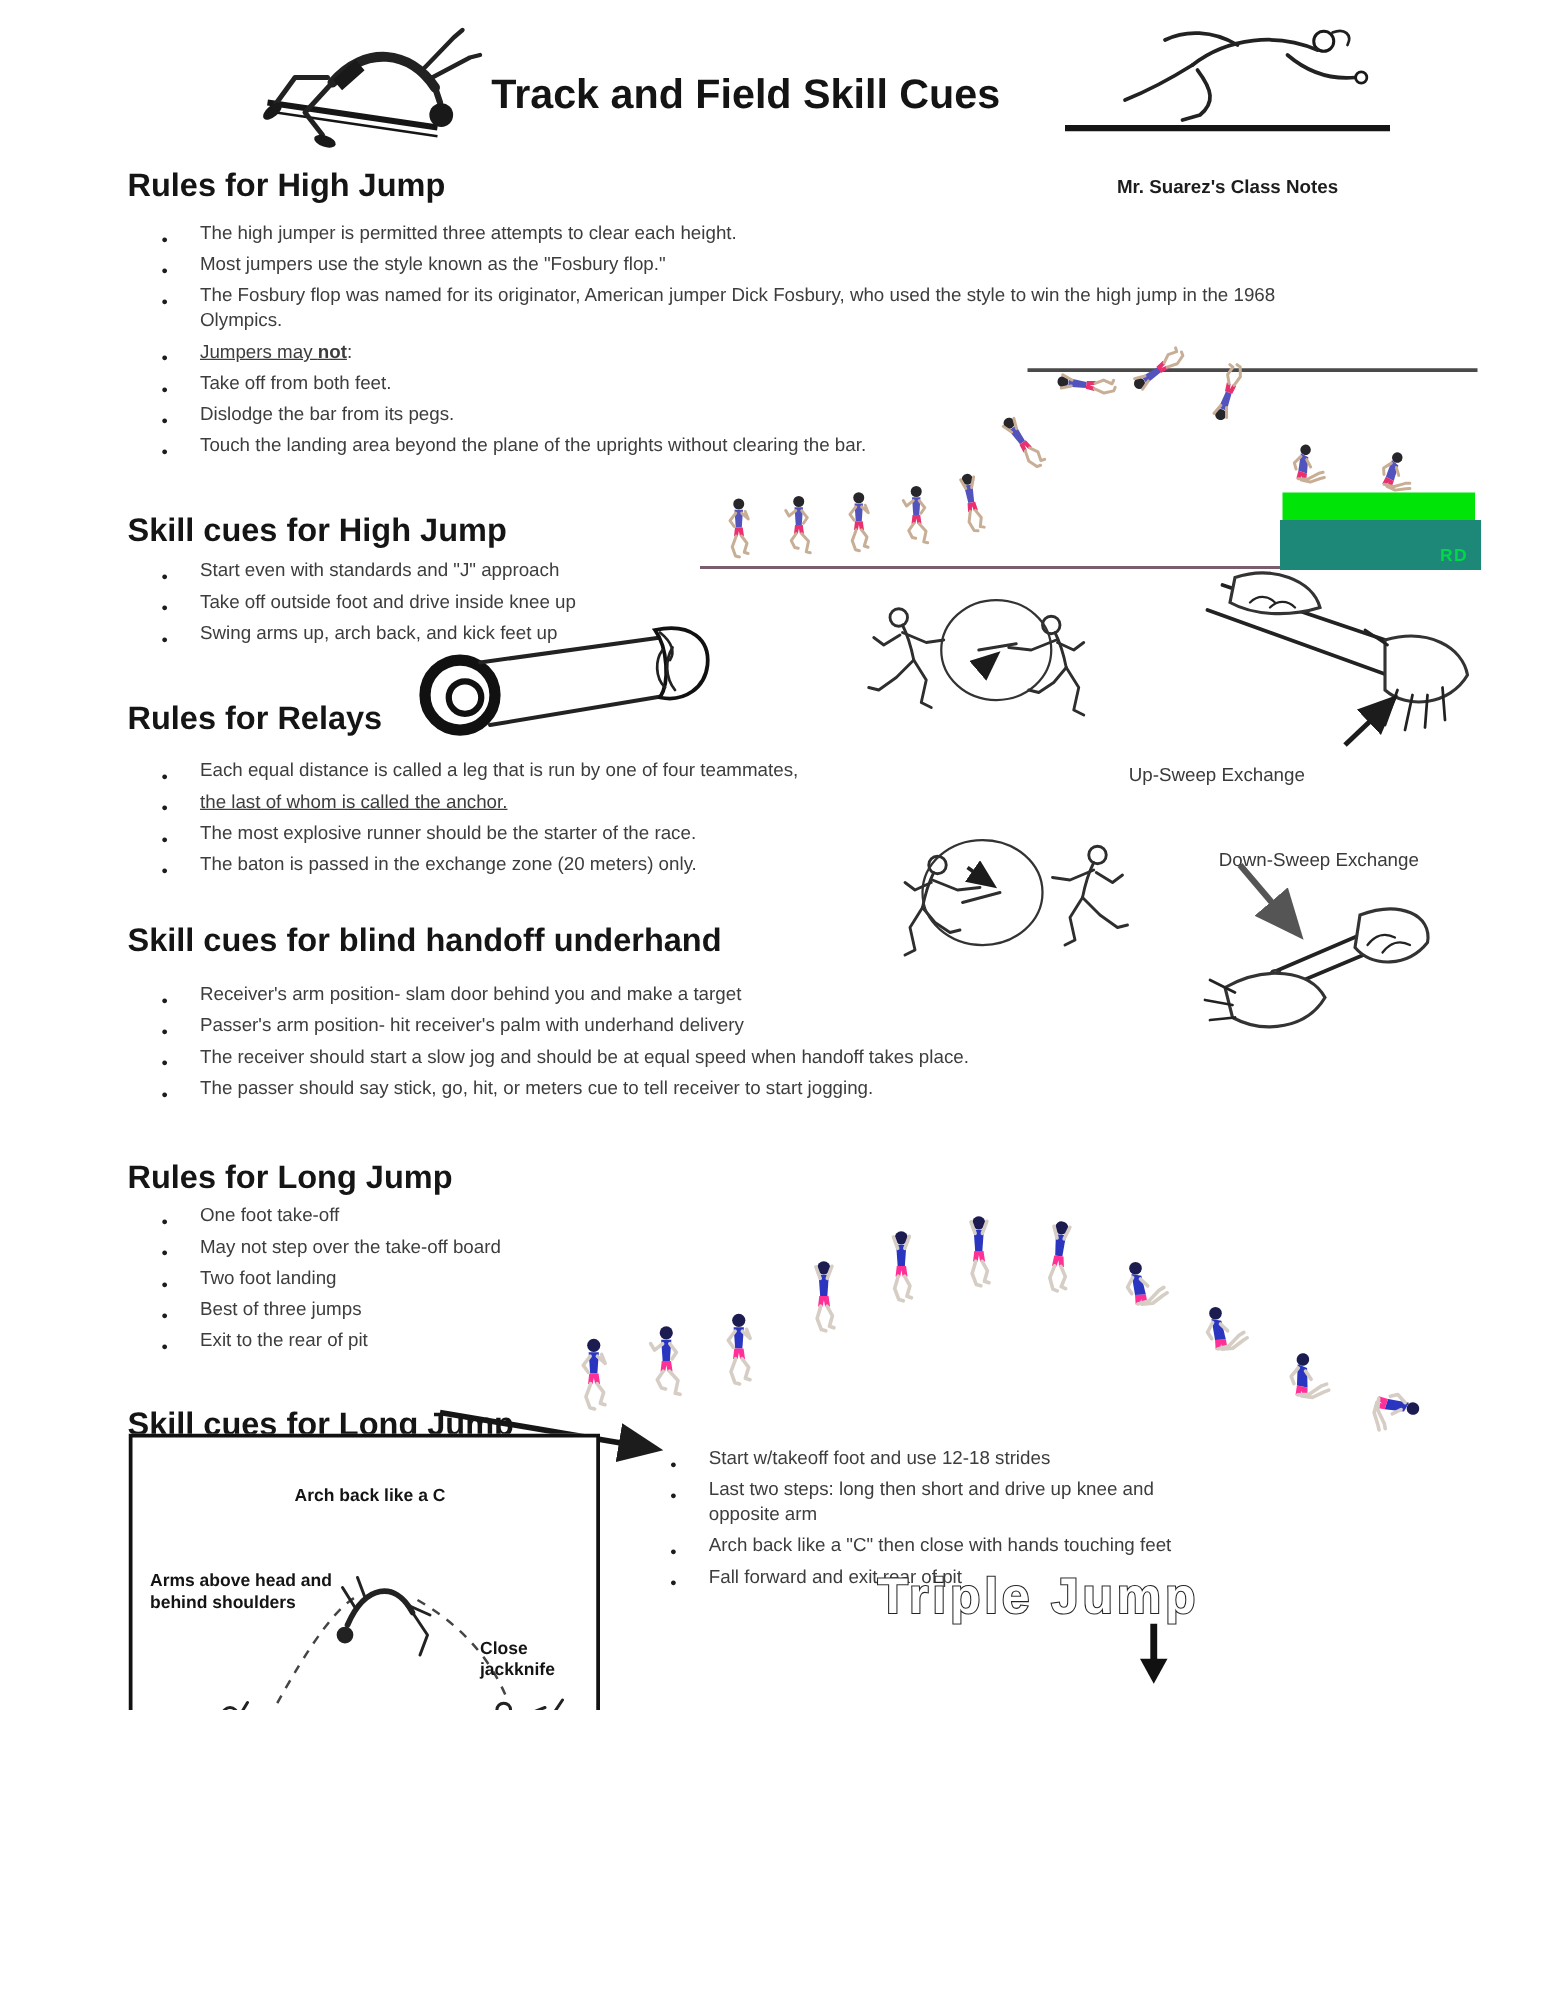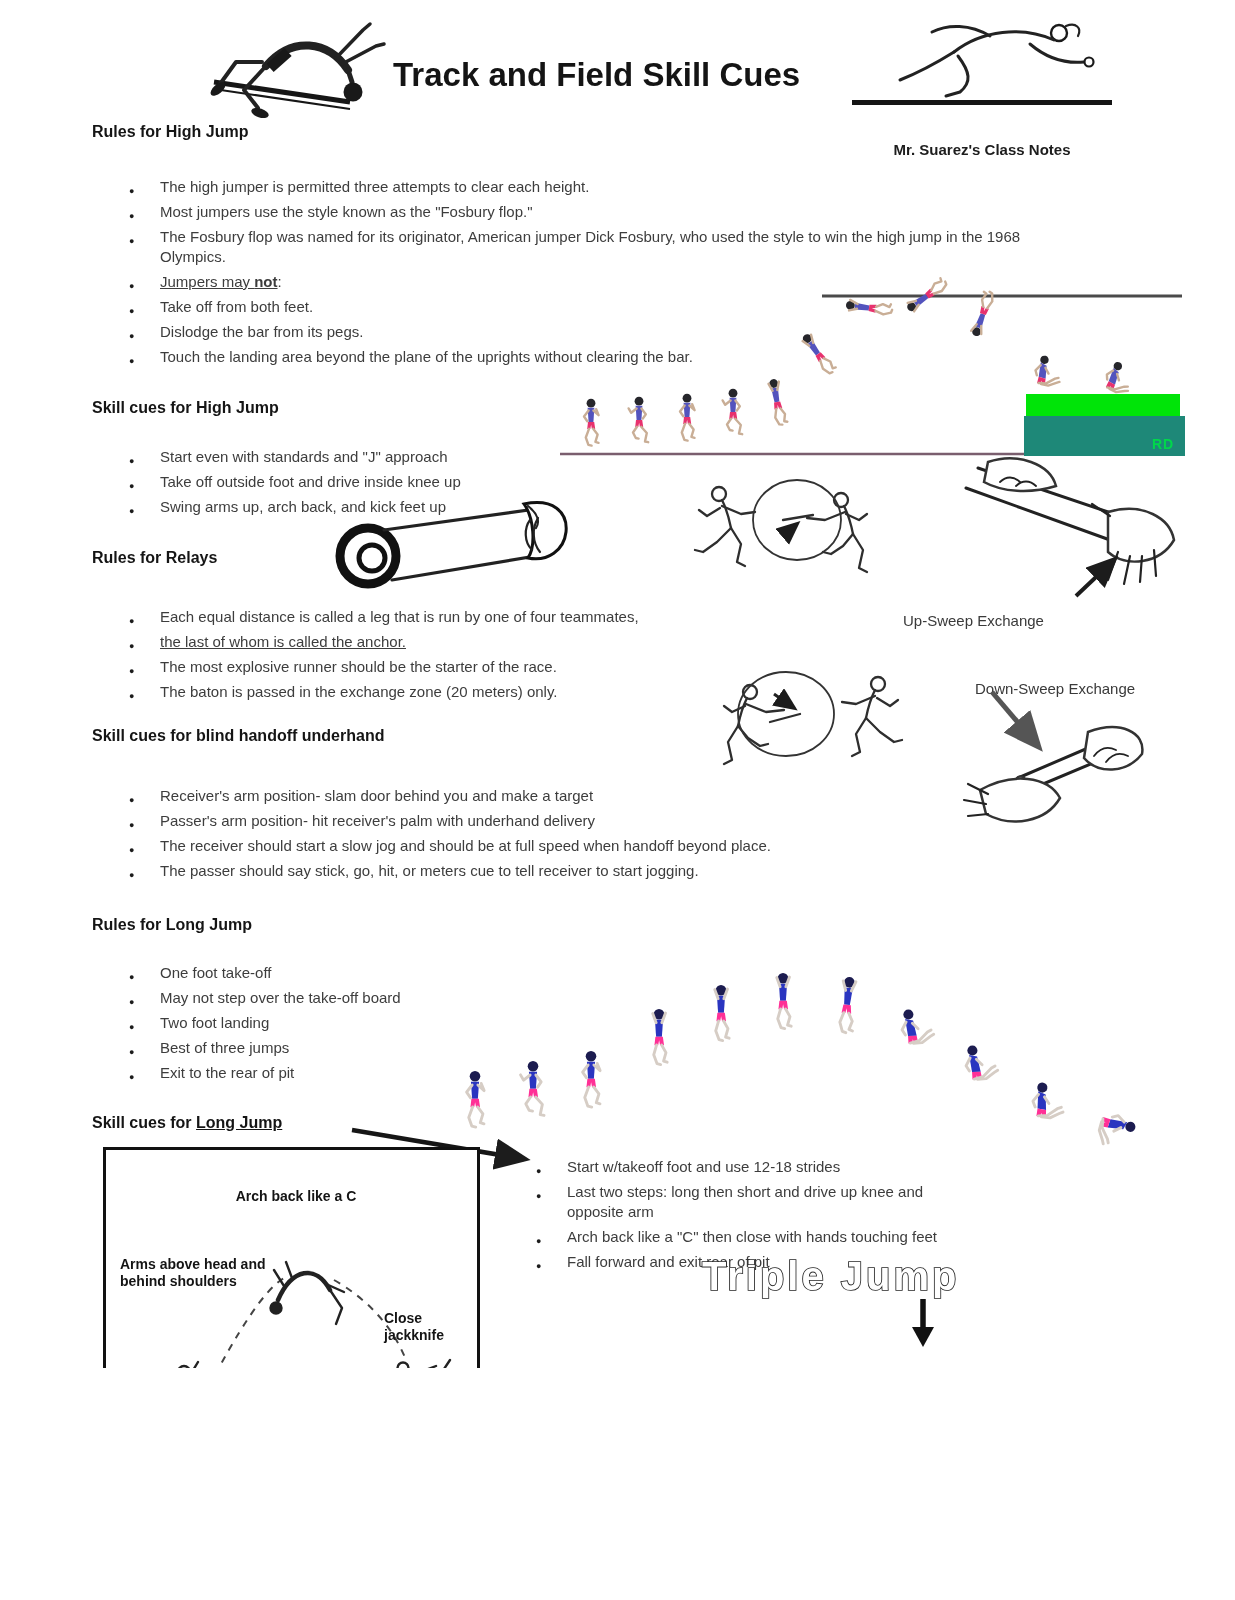--- a/index.html
+++ b/index.html
@@ -1,21 +1,21 @@
 <!DOCTYPE html>
 <html style="--hj-top: #5353bd; --hj-shorts: #e8316e; --lj-top: #2a35c0; --lj-shorts: #ff3096; --tj-top: #ee2f88; --tj-shorts: #2526b8; --mat-green: #00e408; --mat-teal: #1e8878; --rd-green: #00d84a;"><head>
 <meta charset="utf-8">
 <style>
   html,body { margin:0; padding:0; background:#ffffff; }
   .page { position:relative; width:1235px; height:1368px; background:#fff; overflow:hidden;
           font-family:"Liberation Sans", sans-serif; color:#3d3d3d; }
   .abs { position:absolute; }
 
   .title { font-size:33px; font-weight:bold; color:#141414; margin:0; white-space:nowrap; }
-  h2 { font-size:16px; font-weight:bold; color:#151515; margin:4px; white-space:nowrap; }
+  h2 { font-size:26px; font-weight:bold; color:#151515; margin:14px; white-space:nowrap; }
 
   ul.blt { list-style:none; margin:0; padding:0; font-size:15px; line-height:20px; color:#3d3d3d; }
   ul.blt li { position:relative; padding-left:34px; margin-bottom:5px; }
   ul.blt li::before { content:"●"; position:absolute; left:3px; top:4px; font-size:9px; color:#1c1c1c; }
   .u { text-decoration:underline; }
   li.indent { padding-left:48px; }
 
   .lbl { position:absolute; font-size:15px; color:#3a3a3a; white-space:nowrap; }
   .byline { font-weight:bold; color:#1d1d1d; font-size:15px; text-align:center;margin-top:31px; }
   .rule-line { background:#151515; height:5px; }
@@ -237,21 +237,21 @@
     <path d="M52 102 C84 84 120 88 132 110 C118 134 84 140 58 126 Z" fill="#fff" stroke="#333" stroke-width="2.5"></path>
     <path class="ink" d="M60 106 L40 96" stroke-width="2.2"></path>
     <path class="ink" d="M58 116 L36 112" stroke-width="2.2"></path>
     <path class="ink" d="M60 126 L40 128" stroke-width="2.2"></path>
   </svg>
 
   <h2 class="abs" style="left:88px;top:723px">Skill cues for blind handoff underhand</h2>
   <ul class="blt abs" style="left:126px;top:786px;width:800px">
     <li><span>Receiver's arm position- slam door behind you and make a target</span></li>
     <li><span>Passer's arm position- hit receiver's palm with underhand delivery</span></li>
-    <li><span>The receiver should start a slow jog and should be at full speed when handoff beyond place.</span></li>
+    <li><span>The receiver should start a slow jog and should be at equal speed when handoff takes place.</span></li>
     <li><span>The passer should say stick, go, hit, or meters cue to tell receiver to start jogging.</span></li>
   </ul>
 
   <h2 class="abs" style="left:88px;top:912px">Rules for Long Jump</h2>
   <ul class="blt abs" style="left:126px;top:963px;width:500px">
     <li><span>One foot take-off</span></li>
     <li><span>May not step over the take-off board</span></li>
     <li><span>Two foot landing</span></li>
     <li><span>Best of three jumps</span></li>
     <li><span>Exit to the rear of pit</span></li>

